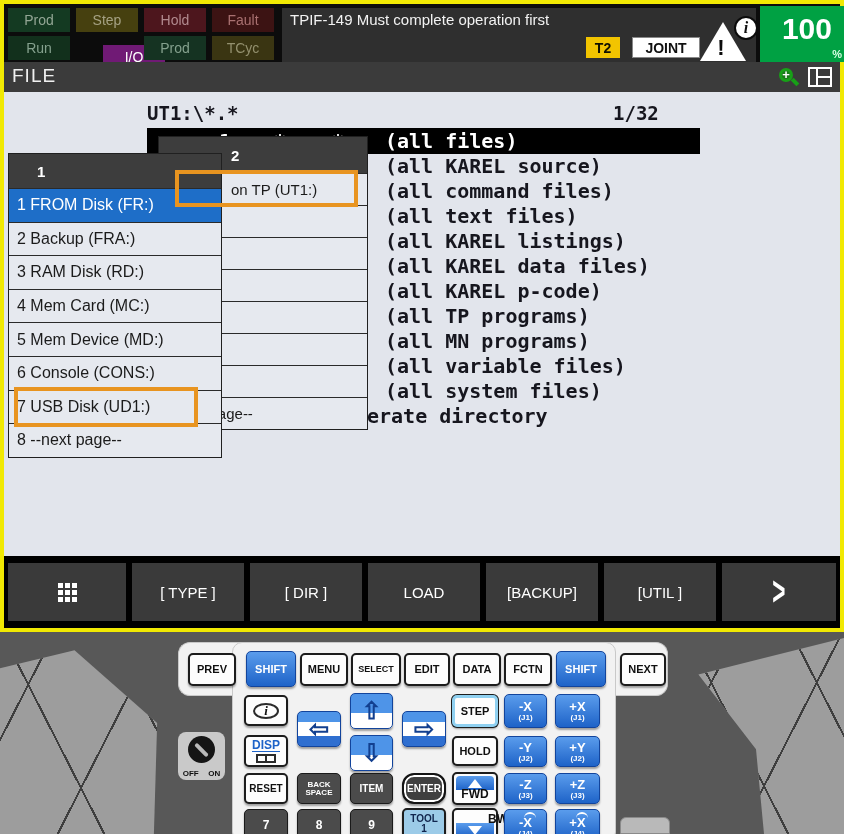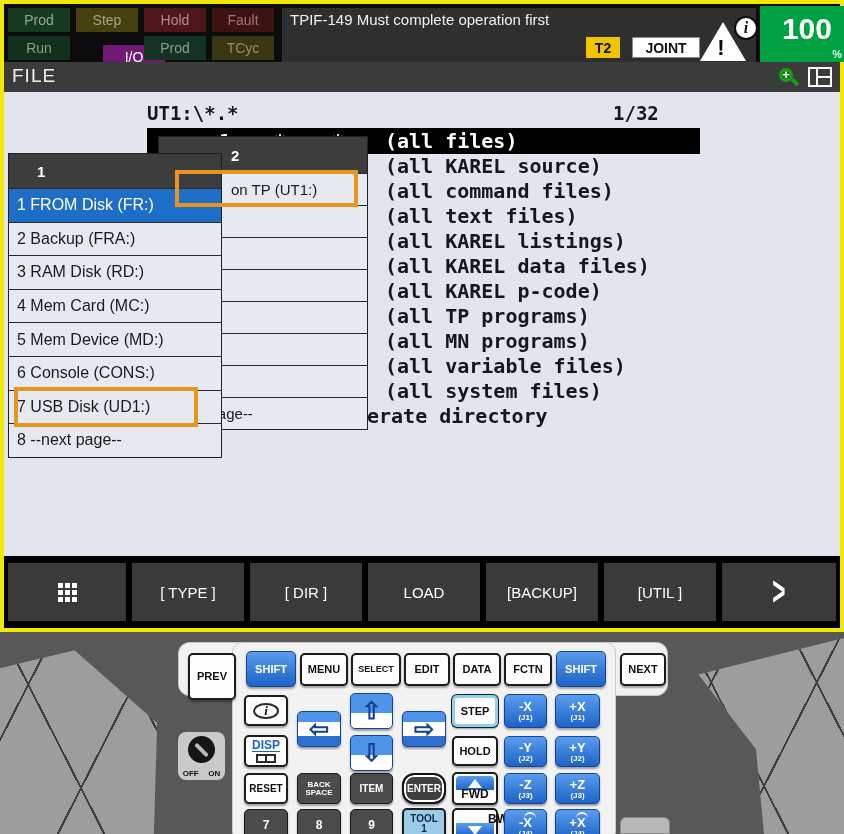--- a/index.html
+++ b/index.html
@@ -276,21 +276,21 @@
     <div class="switch-pad">
       <div class="switch-knob">
         <div class="switch-slot"></div>
       </div>
       <div class="switch-labels">
         <span>OFF</span>
         <span>ON</span>
       </div>
     </div>
 
-    <div class="key kw txt11" style="left:188px;top:21px;width:48px;height:47px;">PREV</div>
+    <div class="key kw txt11" style="left:188px;top:21px;width:48px;height:33px;">PREV</div>
     <div class="key kb txt11" style="left:246px;top:19px;width:50px;height:36px;">SHIFT</div>
     <div class="key kw txt11" style="left:300px;top:21px;width:48px;height:33px;">MENU</div>
     <div class="key kw txt9" style="left:351px;top:21px;width:50px;height:33px;">SELECT</div>
     <div class="key kw txt11" style="left:404px;top:21px;width:46px;height:33px;">EDIT</div>
     <div class="key kw txt11" style="left:453px;top:21px;width:48px;height:33px;">DATA</div>
     <div class="key kw txt11" style="left:504px;top:21px;width:48px;height:33px;">FCTN</div>
     <div class="key kb txt11" style="left:556px;top:19px;width:50px;height:36px;">SHIFT</div>
     <div class="key kw txt11" style="left:620px;top:21px;width:46px;height:33px;">NEXT</div>
 
     <div class="key kw" style="left:244px;top:63px;width:44px;height:31px;">

